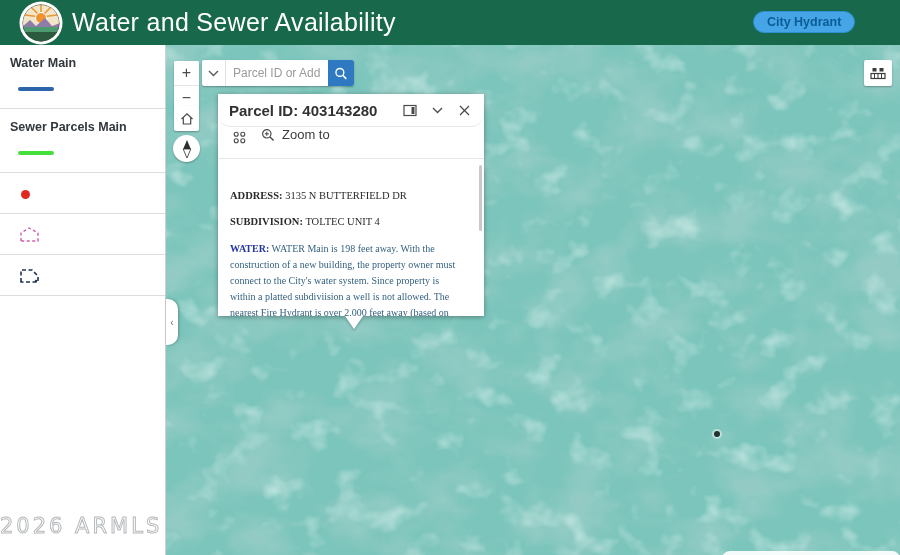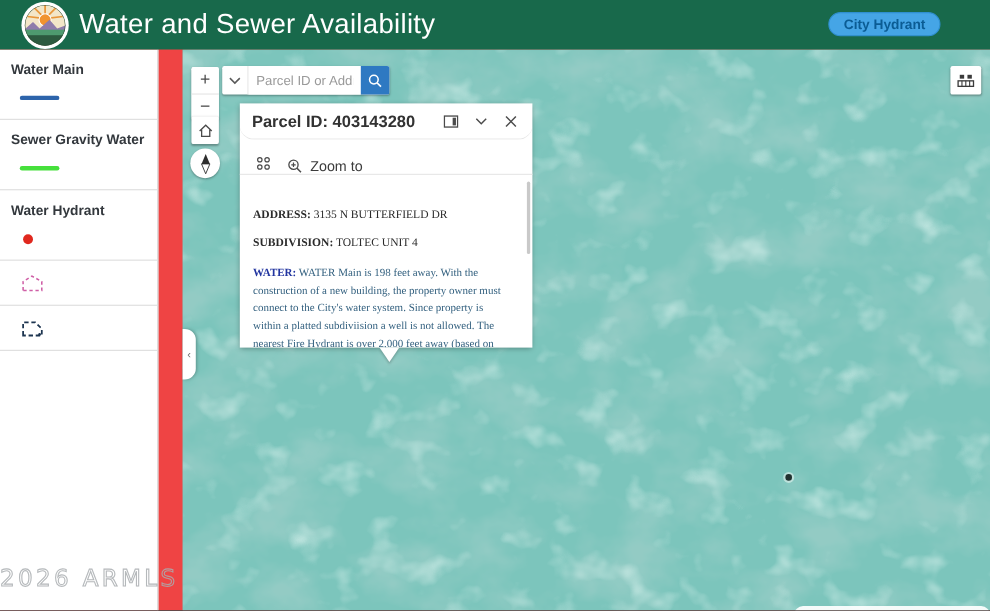--- a/index.html
+++ b/index.html
@@ -1,32 +1,32 @@
 <!DOCTYPE html>
 <html style="--header-bg: #18694b; --city-button-bg: #45a5e6; --city-button-text: #0b5c94; --search-button-bg: #2e79c2; --map-base: #7cc5bc; --map-blotch: #4a9c90;"><head>
 <meta charset="utf-8">
 <style>
   html,body{margin:0;padding:0;background:#222;}
   *{box-sizing:border-box;}
   #app{position:relative;width:900px;height:555px;overflow:hidden;
-       font-family:"Liberation Sans",sans-serif;background:#ef4444;}
+       font-family:"Liberation Sans",sans-serif;background:#fde047;}
 
   
   .header{position:absolute;left:0;top:0;width:900px;height:45px;
           background:var(--header-bg,#18694b);display:flex;align-items:center;z-index:30;}
   .logo{position:absolute;left:19px;top:1px;width:44px;height:44px;}
   .app-title{position:absolute;left:72px;top:0;height:45px;display:flex;align-items:center;
              color:#fff;font-size:25px;font-weight:400;letter-spacing:.3px;}
   .city-btn{position:absolute;left:753px;top:11px;height:22px;padding:0 13px;
             background:var(--city-button-bg,#45a5e6);color:var(--city-button-text,#0b5c94);
             border:1px solid #2f8fd0;border-radius:12px;font-size:12.5px;font-weight:600;
             display:flex;align-items:center;cursor:pointer;}
 
   
-  .sidebar{position:absolute;left:0;top:45px;width:144px;height:510px;background:#fff;
+  .sidebar{position:absolute;left:0;top:45px;width:166px;height:510px;background:#fff;
            border-right:1px solid #cfcfcf;z-index:20;}
   .legend-item{padding:11px 10px 9px 10px;border-bottom:1px solid #dddddd;}
   .legend-item:last-child{border-bottom:1px solid #dddddd;}
   .legend-label{font-size:12.5px;font-weight:700;color:#33383d;margin-bottom:9px;}
   .swatch-wrap{margin-left:8px;height:20px;display:flex;align-items:center;}
   .sw-line{display:inline-block;width:36px;height:4px;border-radius:2px;background:currentColor;}
   .sw-point{display:inline-block;width:9px;height:9px;border-radius:50%;background:currentColor;margin-left:3px;}
   .sw-poly{display:block;}
   .collapse-tab{position:absolute;left:166px;top:299px;width:12px;height:46px;background:#fff;
                 border-radius:0 10px 10px 0;box-shadow:1px 0 3px rgba(0,0,0,.25);z-index:21;
@@ -69,21 +69,21 @@
             align-items:center;justify-content:center;cursor:pointer;}
 
   
   .popup{position:absolute;left:52px;top:49px;width:266px;height:222px;background:#fff;
          box-shadow:0 1px 5px rgba(0,0,0,.35);z-index:15;display:flex;flex-direction:column;}
   .popup-header{height:33px;display:flex;align-items:center;padding:0 11px;
                 border-bottom:1px solid #e6e6e6;border-radius:13px;}
   .popup-title{font-size:15px;font-weight:700;color:#323232;flex:1;white-space:nowrap;}
   .ph-btn{width:18px;height:18px;display:flex;align-items:center;justify-content:center;
           cursor:pointer;margin-left:9px;color:#4a4a4a;}
-  .popup-actions{height:32px;display:flex;align-items:flex-end;padding:0 11px;
+  .popup-actions{height:32px;display:flex;align-items:flex-start;padding:0 11px;
                  border-bottom:1px solid #e6e6e6;color:#4a4a4a;}
   .action-menu{width:20px;height:20px;display:flex;align-items:center;justify-content:center;
                cursor:pointer;margin-right:12px;}
   .zoom-to{display:flex;align-items:center;cursor:pointer;color:#3c3c3c;font-size:13px;}
   .zoom-to .lbl{margin-left:7px;}
   .popup-content{flex:1;position:relative;padding:30px 18px 8px 12px;overflow:hidden;
                  font-family:Liberation Serif, serif;}
   .field{margin:0 0 13px 0;font-size:10.5px;color:#2b2b2b;line-height:1.25;}
   .field .flabel{font-weight:700;}
   .field.water{color:#33607f;line-height:1.6;font-size:10px;}
@@ -130,27 +130,26 @@
   </div>
 
   <div class="sidebar">
     <div class="legend-item">
       <div class="legend-label">Water Main</div>
       <div class="swatch-wrap" style="color: rgb(45, 100, 171);">
           <span class="sw-line"></span>
         </div>
     </div>
     <div class="legend-item">
-      <div class="legend-label">Sewer Gravity Water</div>
+      <div class="legend-label">Sewer Parcels Main</div>
       <div class="swatch-wrap" style="color: rgb(70, 224, 60);">
           <span class="sw-line"></span>
         </div>
     </div>
     <div class="legend-item">
-      <div class="legend-label">Water Hydrant</div>
       <div class="swatch-wrap" style="color: rgb(224, 40, 30);">
           <span class="sw-point"></span>
         </div>
     </div>
     <div class="legend-item">
       <div class="swatch-wrap" style="color: rgb(207, 95, 166);">
         <svg class="sw-poly" width="24" height="20" viewBox="0 0 24 20">
           <path d="M3,16 L3,8 L11,3 L20,8 L20,16 Z" fill="none" stroke="currentColor" stroke-width="1.4" stroke-dasharray="3,2.5"></path>
         </svg>
       </div>

